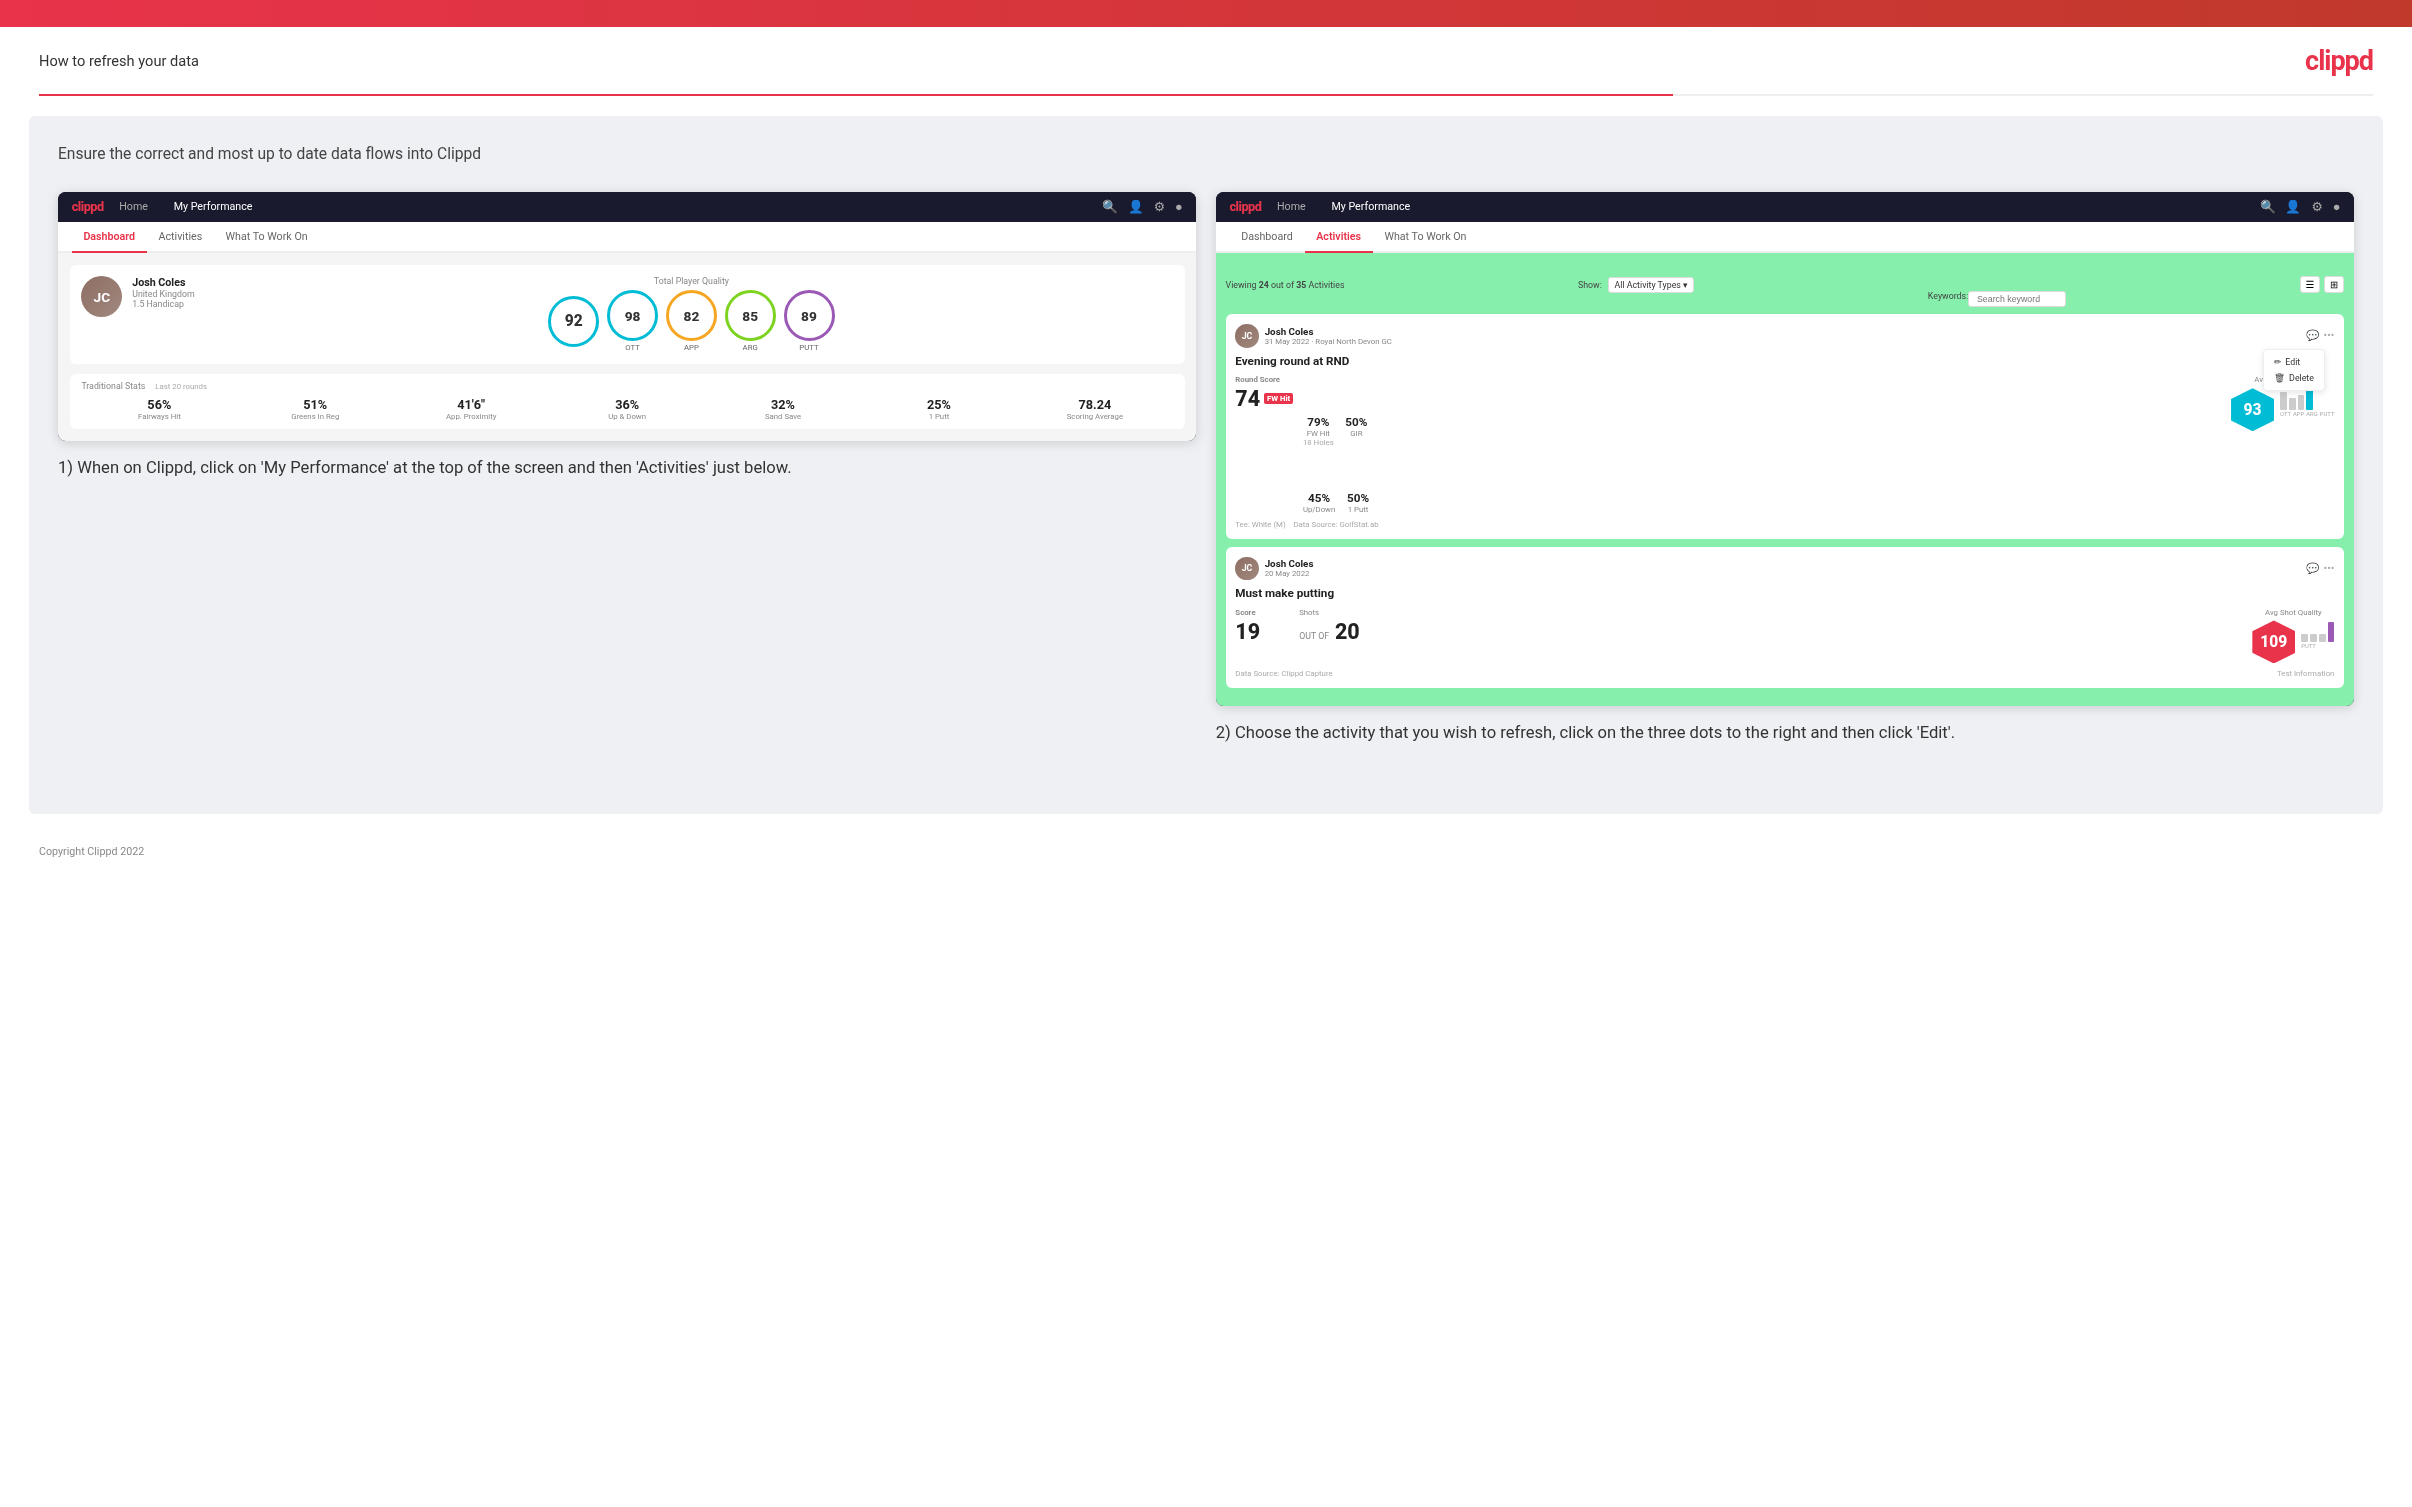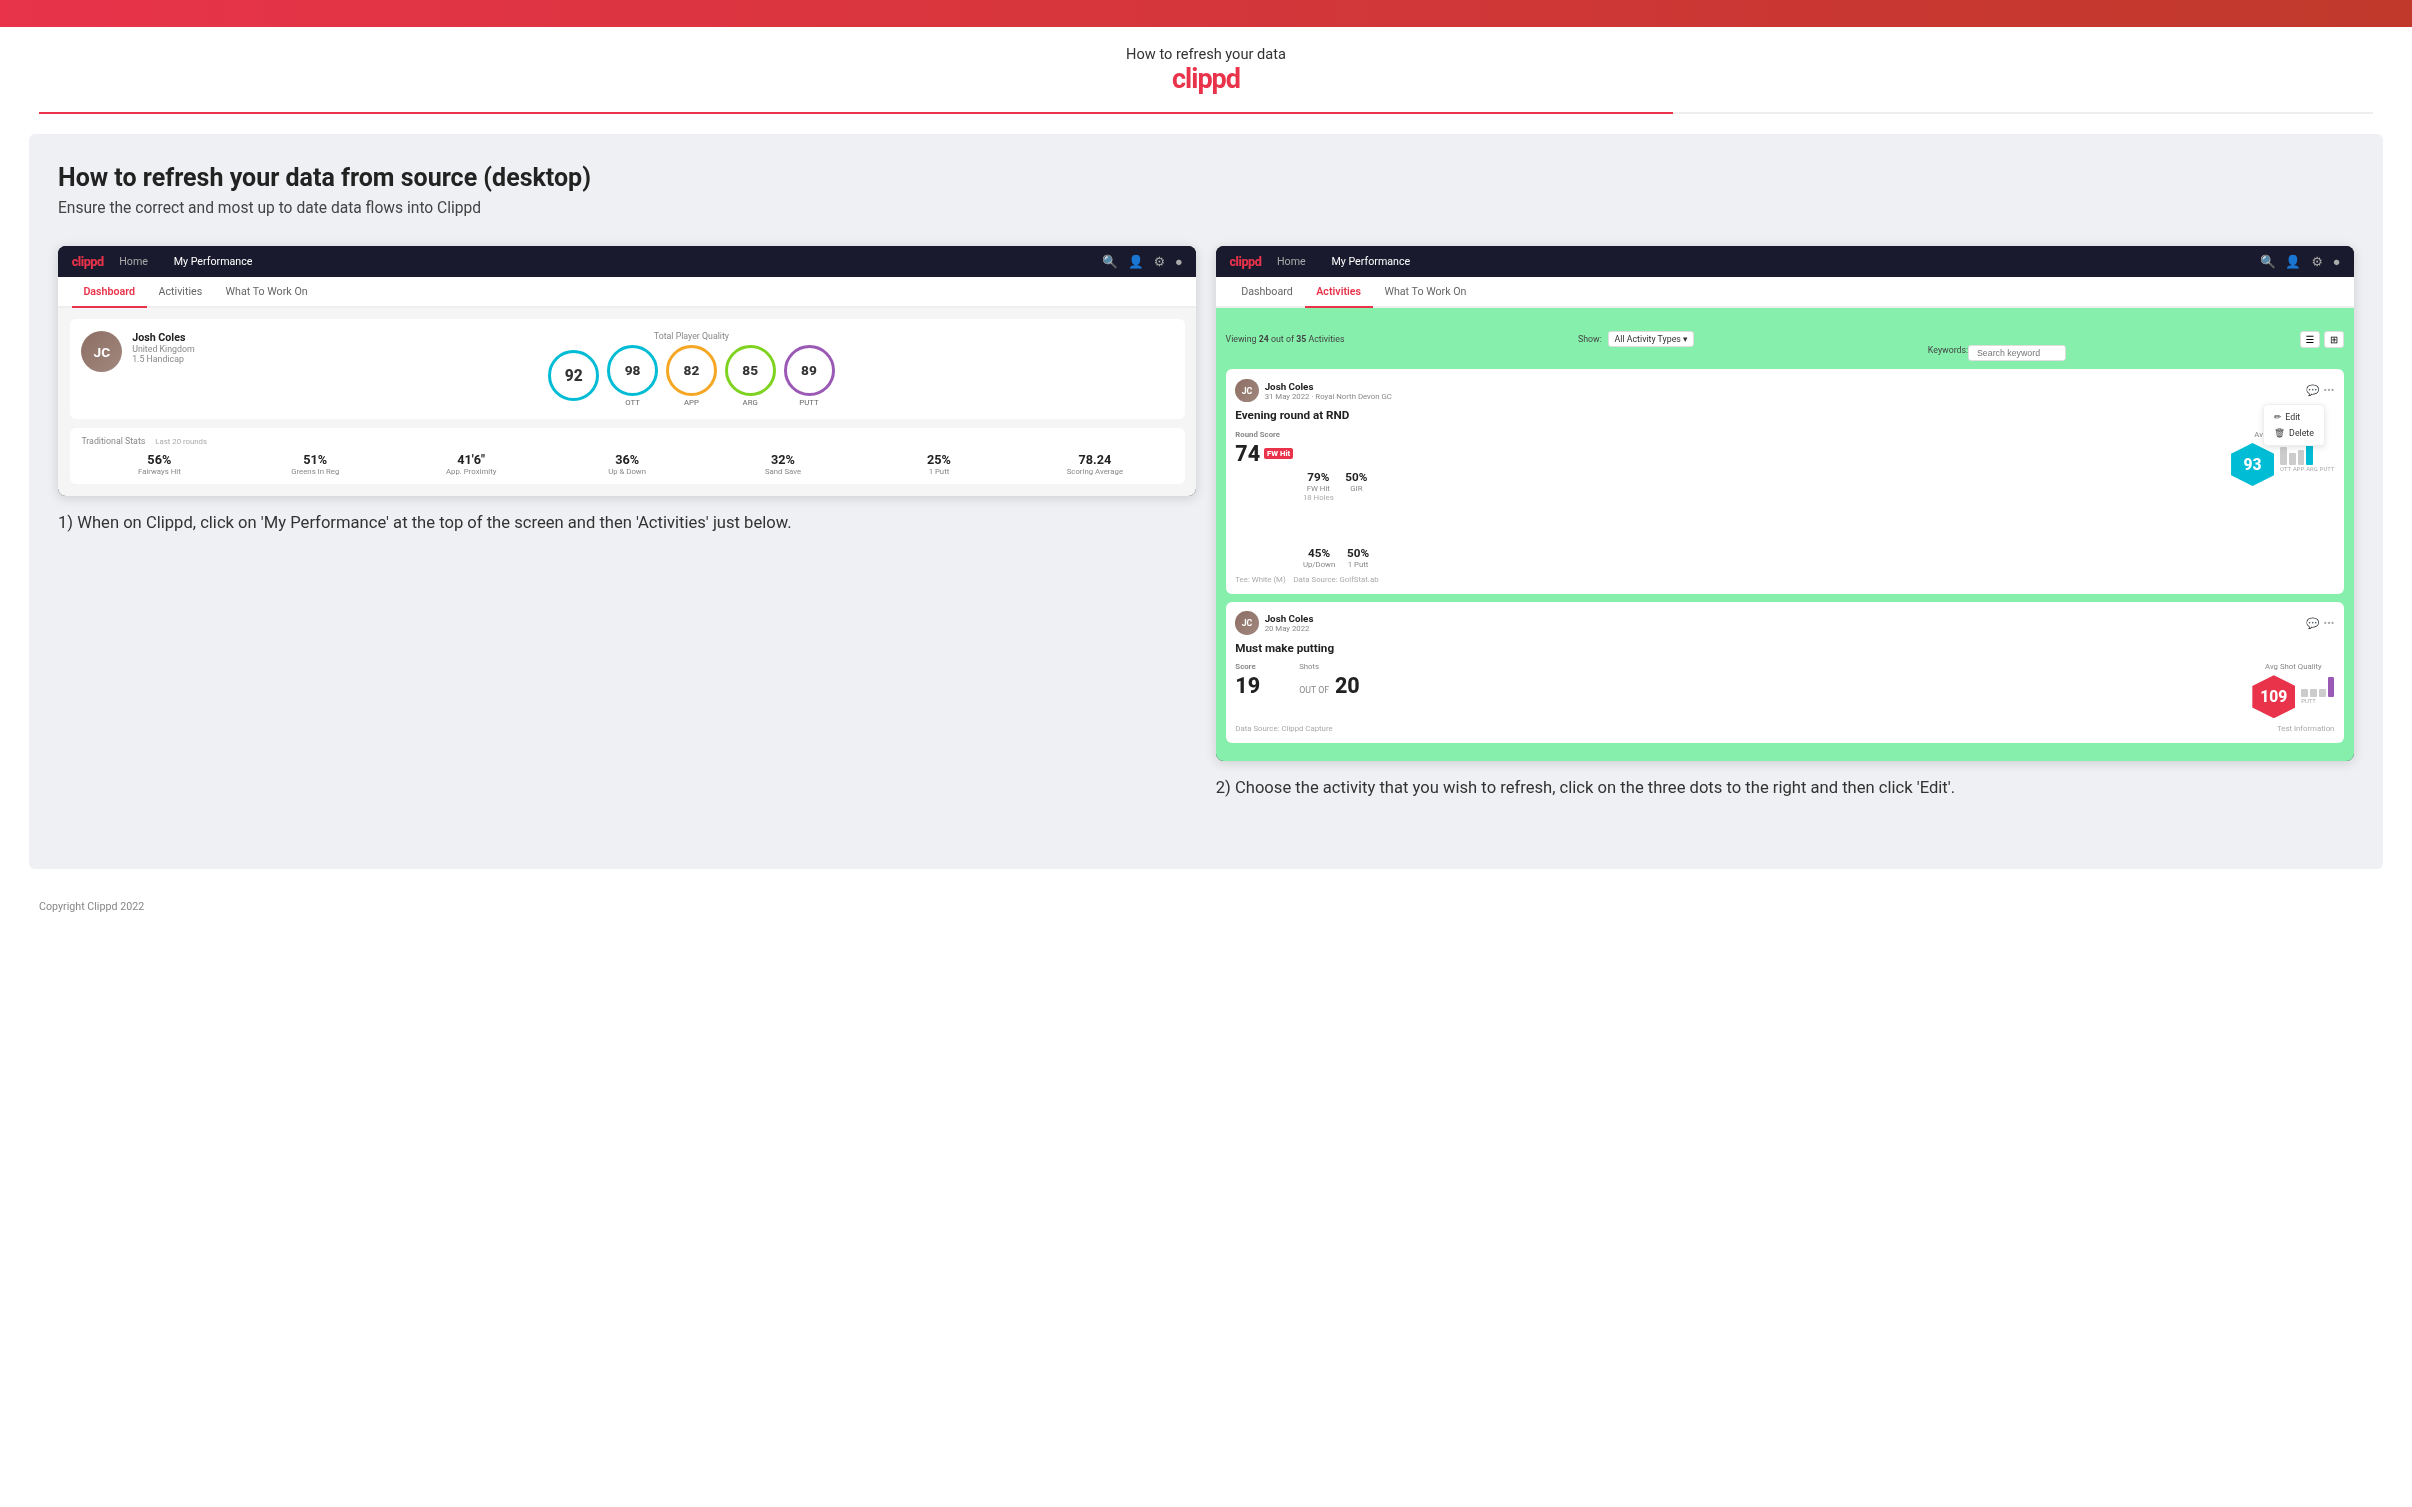--- a/index.html
+++ b/index.html
@@ -11,21 +11,20 @@
     .top-bar {
       height: 27px;
       background: linear-gradient(to right, #e8334a, #c0392b);
     }
     .header {
       display: flex;
       align-items: center;
       justify-content: space-between;
       padding: 17.6px 39px;
       background: #fff;
-      flex-direction: column;
     }
     .header-title {
       font-size: 14.6px;
       color: #333;
     }
     .logo-clippd {
       font-size: 27px;
       font-weight: 700;
       color: #e8334a;
       letter-spacing: -1px;
@@ -508,21 +507,20 @@
 <div class="top-bar"></div>
 
 <div class="header">
   <span class="header-title">How to refresh your data</span>
   <span class="logo-clippd">clippd</span>
 </div>
 
 <div class="divider"></div>
 
 <div class="main-content">
-  <div class="page-heading">How to refresh your data from source (desktop)</div>
   <div class="page-subheading">Ensure the correct and most up to date data flows into Clippd</div>
 
   <div class="screenshots-row">
 
     <div class="screenshot-col">
       <div class="app-screenshot">
 
         <div class="app-nav">
           <span class="app-nav-logo">clippd</span>
           <div class="app-nav-links">

